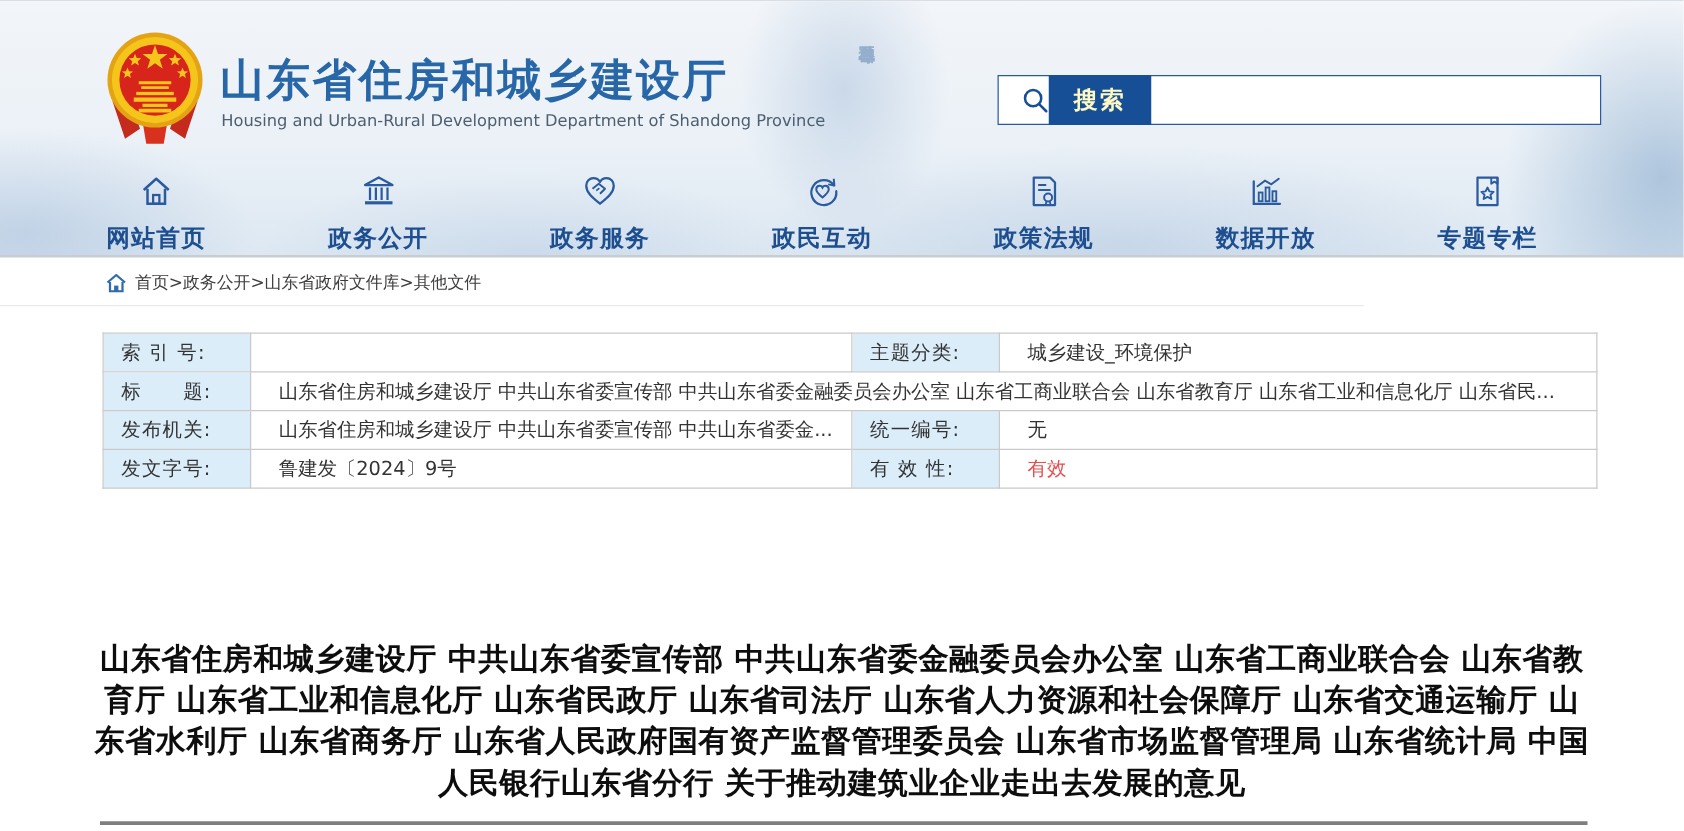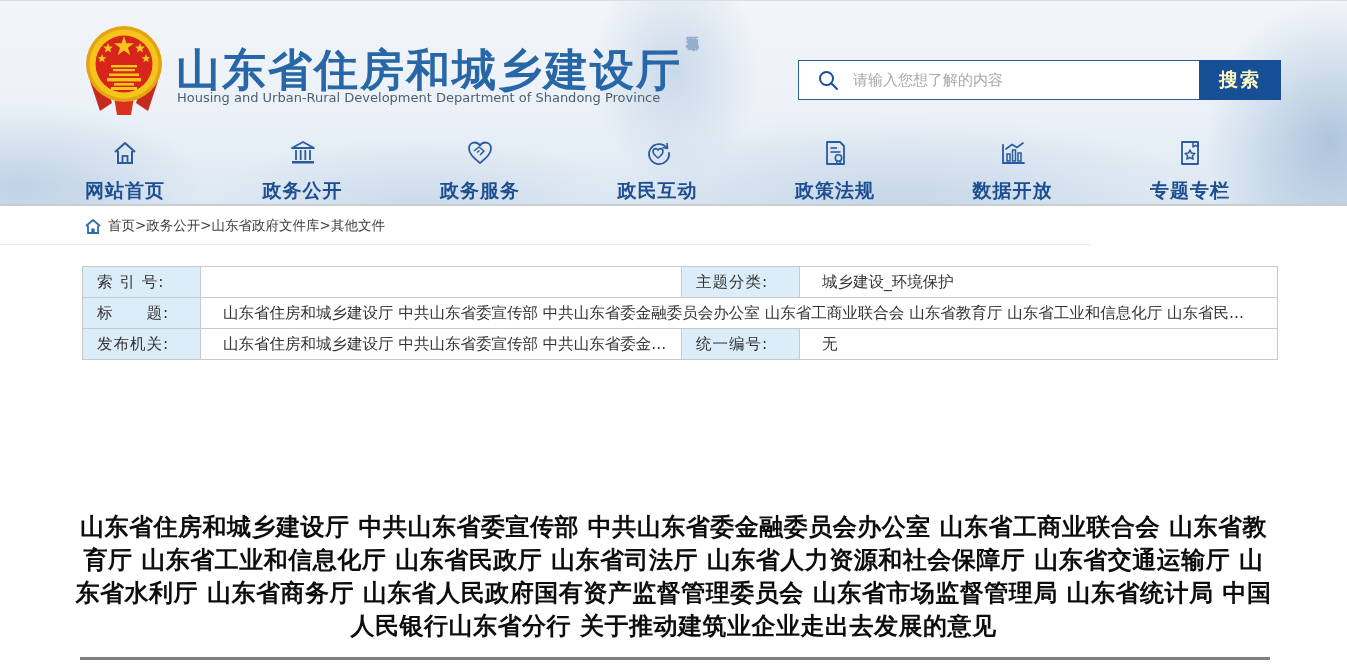--- a/index.html
+++ b/index.html
@@ -15,21 +15,21 @@
       radial-gradient(ellipse 260px 120px at 20px 185px, rgba(120,155,200,0.30), transparent 70%),
       radial-gradient(ellipse 420px 110px at 900px 195px, rgba(135,165,205,0.26), transparent 72%),
       radial-gradient(ellipse 300px 90px at 420px 200px, rgba(140,170,210,0.22), transparent 70%),
       linear-gradient(180deg,#f2f5f9 0%,#ebf1f7 55%,#dde8f2 100%);
     border-bottom:2px solid #c9cdd2; }
   .stone-art { position:absolute; left:678px; top:25px; width:22px; color:#7f9dc2;
     font-size:13px; line-height:15px; writing-mode:vertical-rl; opacity:.75; font-weight:bold; }
 
   .logo { position:absolute; left:84px; top:22px; width:80px; height:94px; }
 
-  .site-title { position:absolute; left:176px; top:40px; font-size:44px; font-weight:bold;
+  .site-title { position:absolute; left:176px; top:40px; font-size:35px; font-weight:bold;
     color:#2766a7; letter-spacing:2px; white-space:nowrap; }
   .site-subtitle { position:absolute; left:177px; top:89px; font-size:13px; color:#4d5f70; white-space:nowrap; }
 
   .searchbox { position:absolute; left:798px; top:59px; width:483px; height:40px;
     background:#ffffff; border:1px solid #2a5b9f; display:flex; align-items:center; }
   .search-icon { margin-left:18px; flex:0 0 auto; }
   .search-input { flex:1 1 auto; border:none; outline:none; height:36px; margin-left:14px;
     font-size:15px; color:#333; background:transparent; font-family:inherit; }
   .search-input::placeholder { color:#a9a9a9; }
   .search-btn { flex:0 0 auto; width:82px; height:40px; margin:-1px -1px -1px 0; border:none;
@@ -97,21 +97,20 @@
     </div>
 
     <div class="site-title">山东省住房和城乡建设厅</div>
     <div class="site-subtitle">Housing and Urban-Rural Development Department of Shandong Province</div>
 
     <div class="searchbox">
       <svg class="search-icon" width="22" height="22" viewBox="0 0 22 22">
         <circle cx="9.5" cy="9.5" r="6.5" fill="none" stroke="#174f97" stroke-width="2"></circle>
         <line x1="14.5" y1="14.5" x2="20" y2="20" stroke="#174f97" stroke-width="2" stroke-linecap="round"></line>
       </svg>
-      <input class="search-input" type="text" placeholder="请输入您想了解的内容" style="">
       <button class="search-btn">搜索</button>
     </div>
 
     <div class="nav">
       <div class="nav-item">
         <svg width="28" height="28" viewBox="0 0 28 28">
           <path d="M4 13 L14 4 L24 13" fill="none" stroke="#2a5b9f" stroke-width="2" stroke-linejoin="round"></path>
           <path d="M7 12 V24 H21 V12" fill="none" stroke="#2a5b9f" stroke-width="2"></path>
           <rect x="11.5" y="17" width="5" height="7" fill="none" stroke="#2a5b9f" stroke-width="1.8"></rect>
         </svg>
@@ -204,20 +203,26 @@
       <tr>
         <td class="lbl">标　　题:</td>
         <td class="val" colspan="3">山东省住房和城乡建设厅 中共山东省委宣传部 中共山东省委金融委员会办公室 山东省工商业联合会 山东省教育厅 山东省工业和信息化厅 山东省民...</td>
       </tr>
       <tr>
         <td class="lbl">发布机关:</td>
         <td class="val">山东省住房和城乡建设厅 中共山东省委宣传部 中共山东省委金...</td>
         <td class="lbl">统一编号:</td>
         <td class="val">无</td>
       </tr>
+      <tr>
+        <td class="lbl">发文字号:</td>
+        <td class="val">鲁建发〔2024〕9号</td>
+        <td class="lbl">有 效 性:</td>
+        <td class="val red">有效</td>
+      </tr>
     </tbody>
   </table>
 
   <div class="doc-title">山东省住房和城乡建设厅 中共山东省委宣传部 中共山东省委金融委员会办公室 山东省工商业联合会 山东省教育厅 山东省工业和信息化厅 山东省民政厅 山东省司法厅 山东省人力资源和社会保障厅 山东省交通运输厅 山东省水利厅 山东省商务厅 山东省人民政府国有资产监督管理委员会 山东省市场监督管理局 山东省统计局 中国人民银行山东省分行 关于推动建筑业企业走出去发展的意见</div>
 
   <div class="bottom-rule"></div>
 
 </div>
 
 </body></html>

